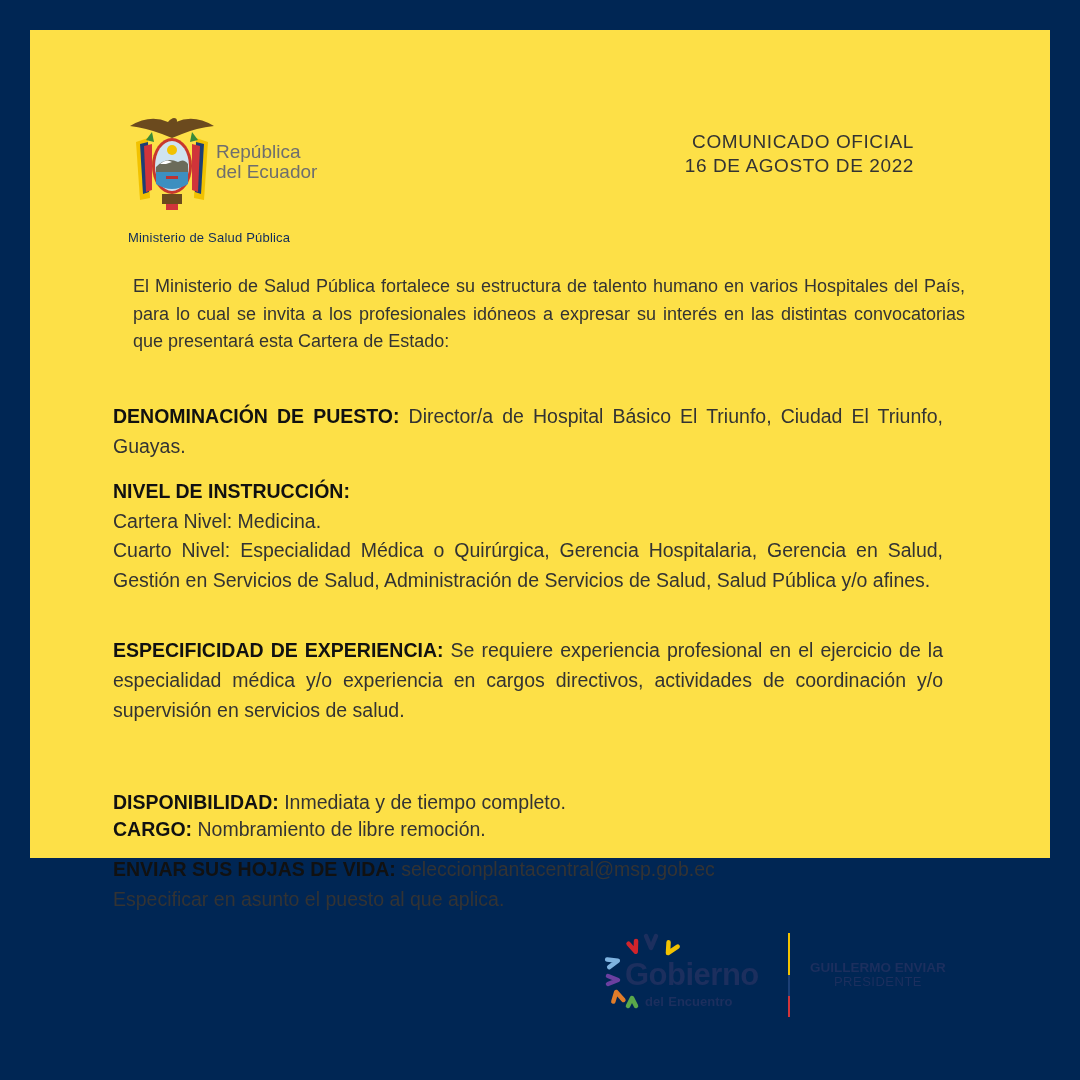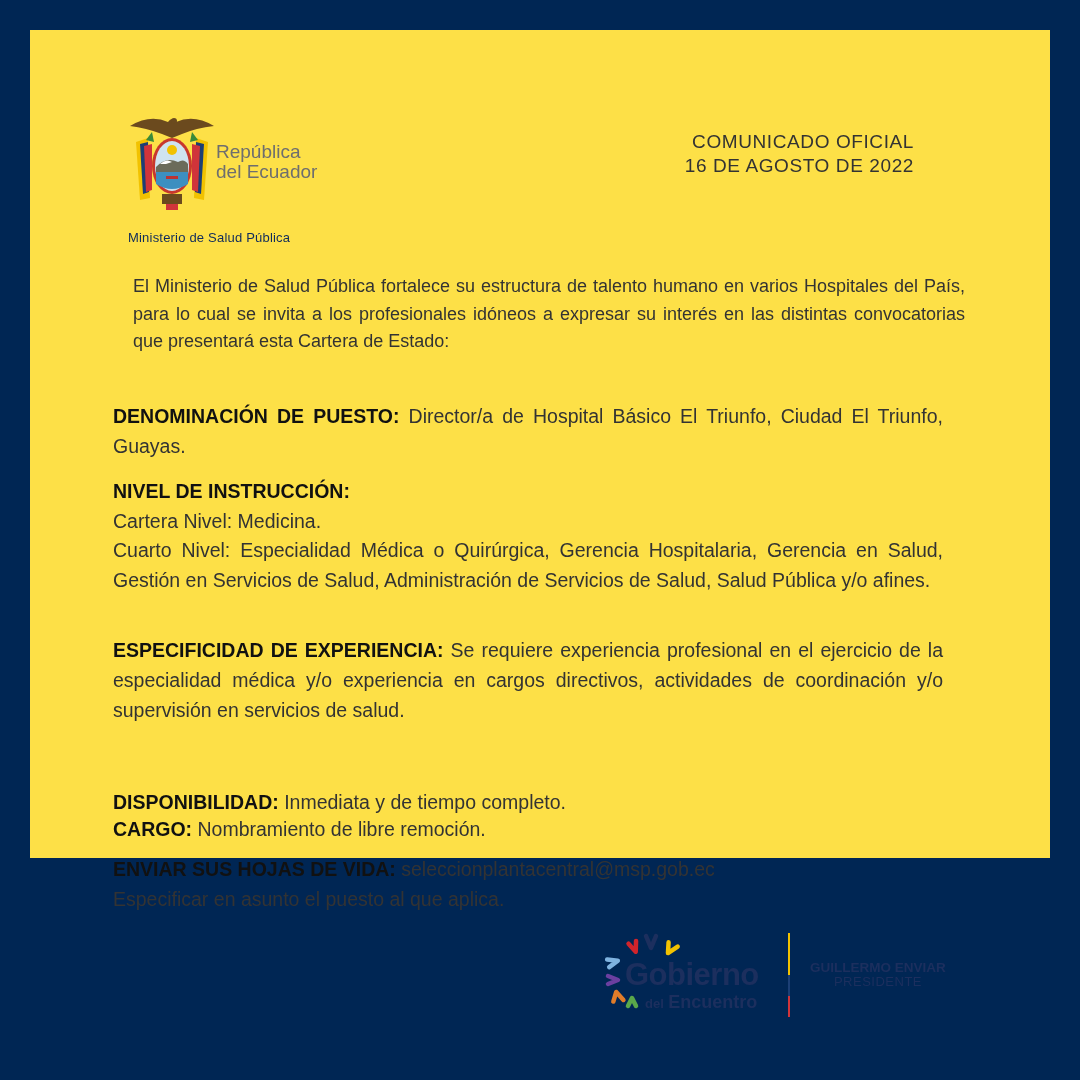--- a/index.html
+++ b/index.html
@@ -106,21 +106,21 @@
       <path d="M70 16 L74 26 L80 16" stroke="#f2c200" transform="rotate(25 75 21)"></path>
       <path d="M12 30 L22 34 L12 38" stroke="#7fb3e0" transform="rotate(-15 17 34)"></path>
       <path d="M12 48 L22 52 L12 56" stroke="#6b3fa0"></path>
       <path d="M16 72 L22 64 L26 74" stroke="#e07c2a" transform="rotate(-20 21 69)"></path>
       <path d="M32 78 L36 70 L40 78" stroke="#5aa84a"></path>
     </g>
   </svg>
   <div class="f" style="position:absolute; left:595px; top:927px; color:#1c2f5e; font-weight:bold; font-size:31px; letter-spacing:-0.5px;">Gobierno</div>
   <div class="f" style="position:absolute; left:615px; top:962px; color:#1c2f5e; font-weight:bold; font-size:16px;">
     <span style="font-size:13px;">del</span>
-    <span style="font-size:18px;">Encuentro</span>
+    <span style="font-size:13px;">Encuentro</span>
   </div>
 
   <div class="divider"></div>
 
   <div class="pres f">
     <div>GUILLERMO ENVIAR</div>
     <div class="sub">PRESIDENTE</div>
   </div>
 </div>
 

